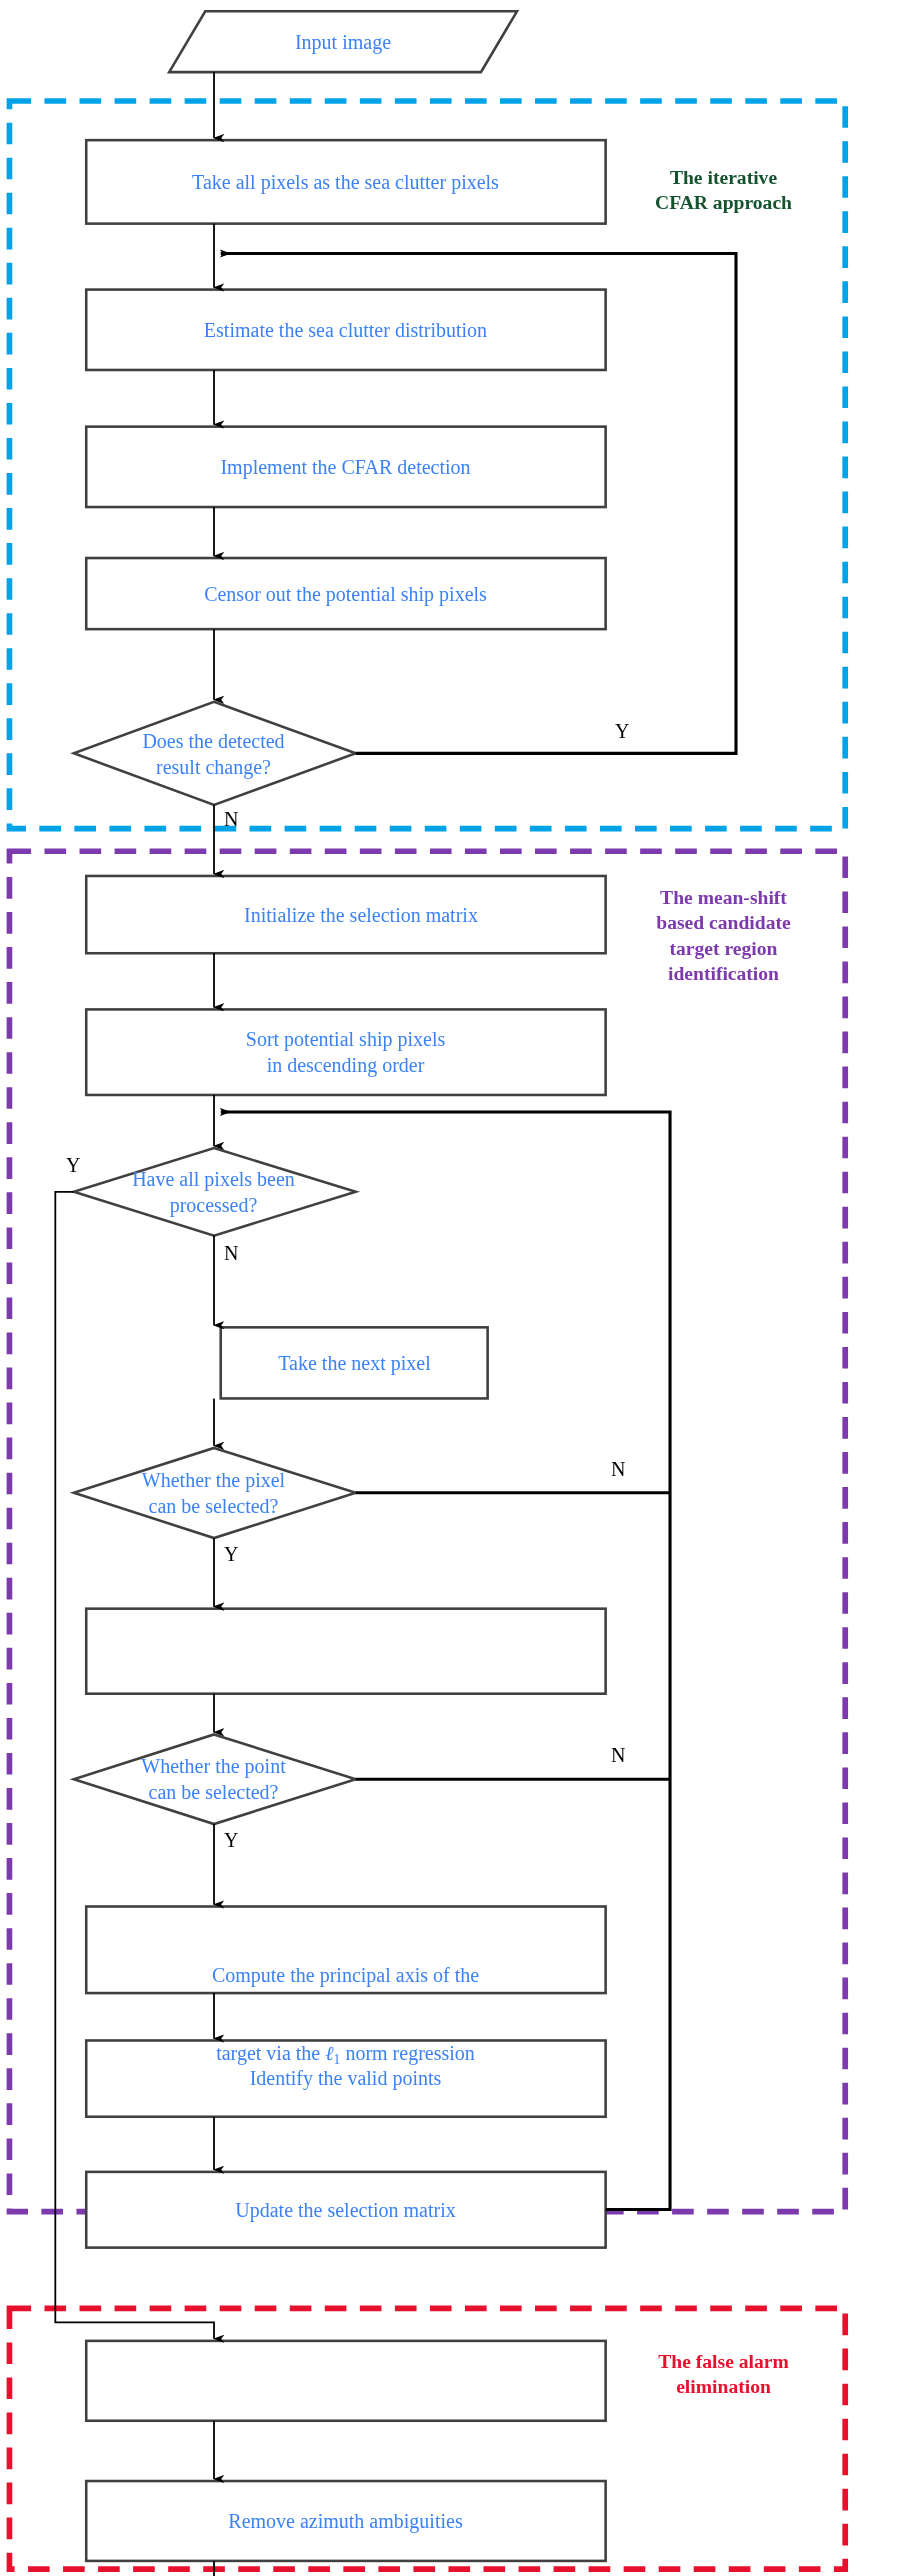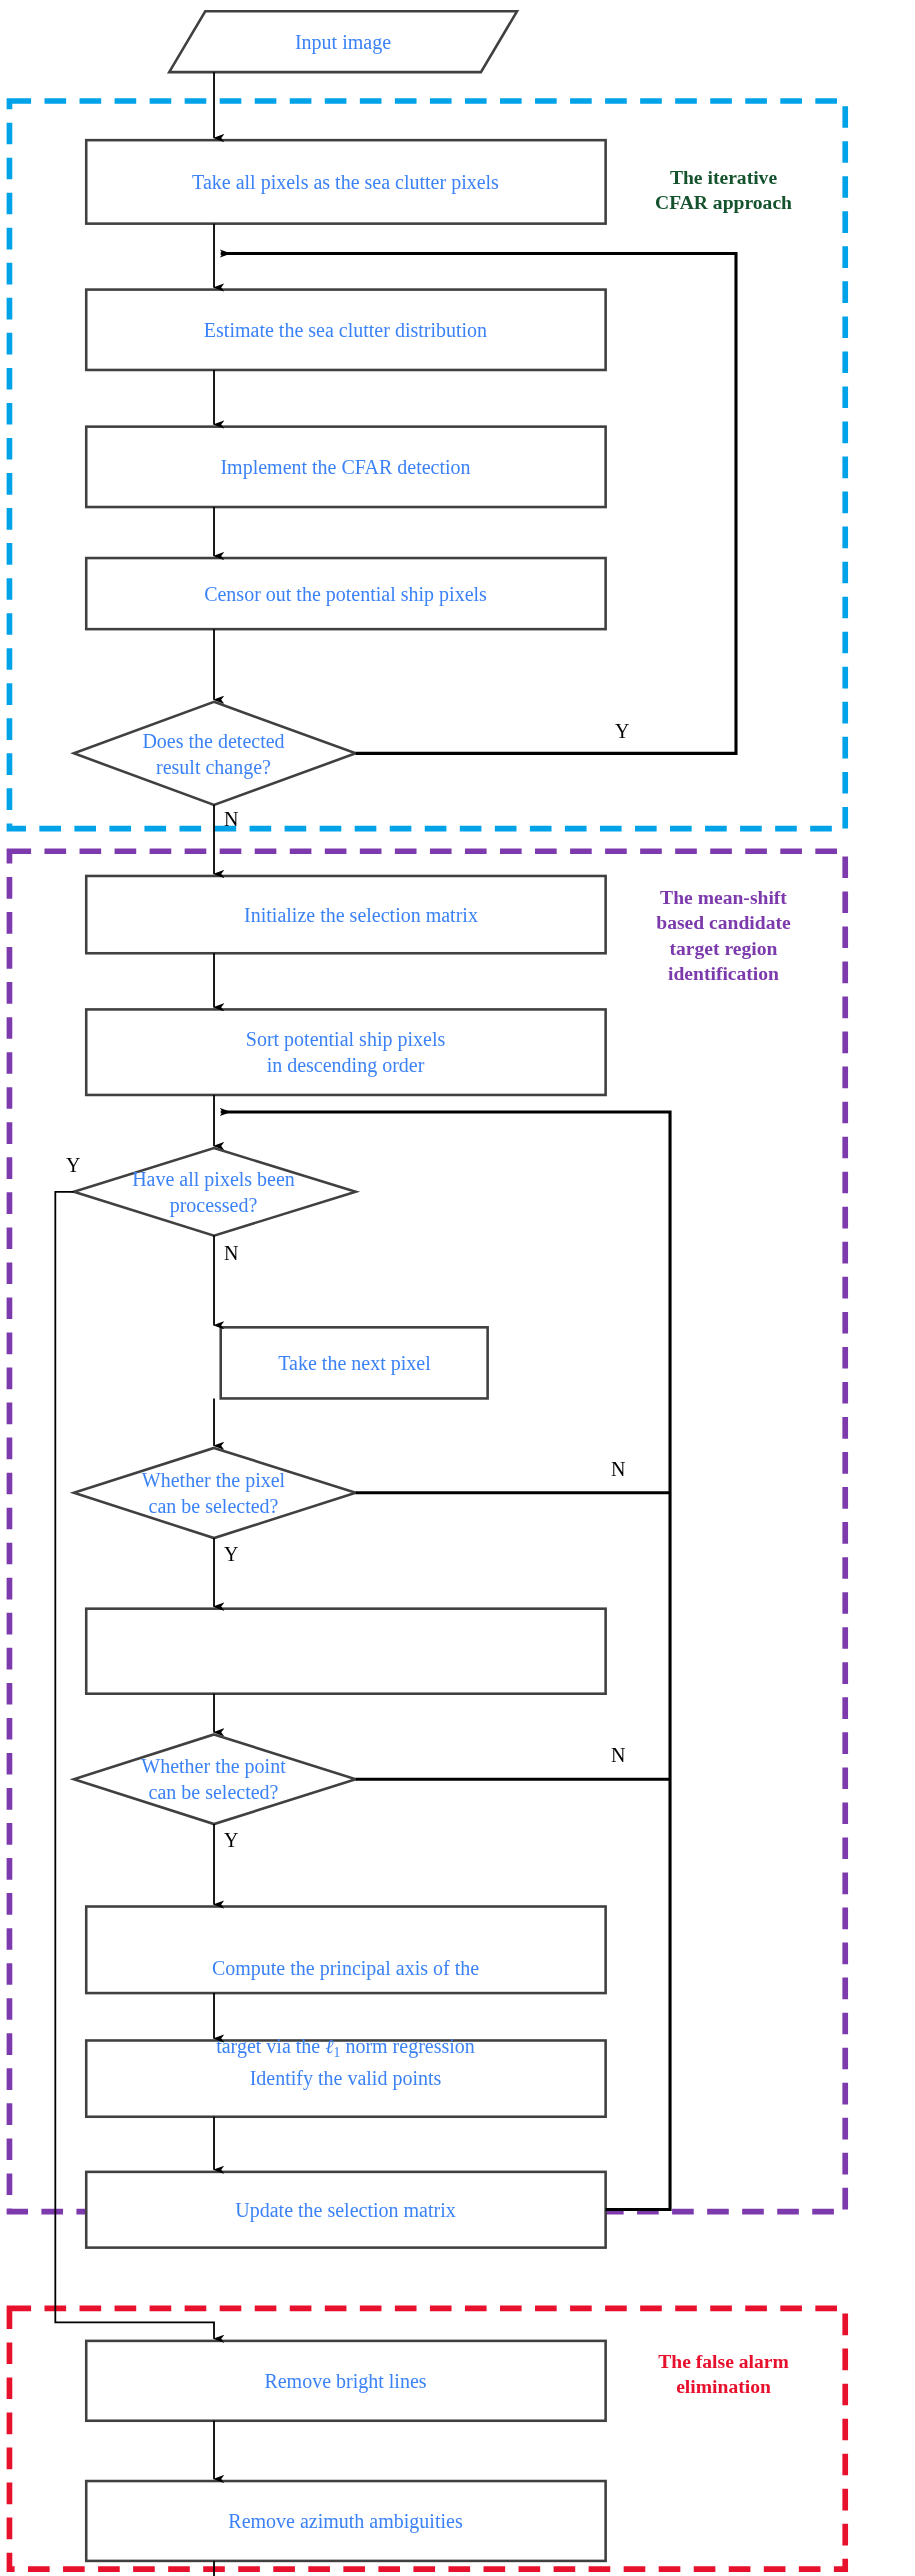--- a/index.html
+++ b/index.html
@@ -198,32 +198,31 @@
 
   <div class="node-text" style="left:221px; top:1327px; width:267px; height:72px;">Take the next pixel</div>
 
   <div class="node-text" style="left:82px; top:1446px; width:263px; height:94px;">Whether the pixel
 can be selected?</div>
 
 
   <div class="node-text" style="left:82px; top:1732px; width:263px; height:94px;">Whether the point
 can be selected?</div>
 
-  <div class="node-text" style="left:86px; top:1906px; width:519px; height:106px; display:block; padding-top:23px; box-sizing:border-box;">
+  <div class="node-text" style="left:86px; top:1906px; width:519px; height:106px; display:block; padding-top:30px; box-sizing:border-box;">
     <div style="text-align:center;">Compute the principal axis of the</div>
     <div style="text-align:center;">
       <span>target via the </span><span class="norm-ell">ℓ</span><span class="norm-sub">1</span><span> norm regression</span>
     </div>
   </div>
 
   <div class="node-text" style="left:86px; top:2040px; width:519px; height:76px;">Identify the valid points</div>
 
   <div class="node-text" style="left:86px; top:2172px; width:519px; height:76px;">Update the selection matrix</div>
 
-  <div class="node-text" style="left:86px; top:2341px; width:519px; height:80px;">Remove bright lines</div>
 
   <div class="node-text" style="left:86px; top:2481px; width:519px; height:80px;">Remove azimuth ambiguities</div>
 
   <div class="branch-label" style="left:615px; top:721px;">Y</div>
 
   <div class="branch-label" style="left:224px; top:809px;">N</div>
 
   <div class="branch-label" style="left:66px; top:1155px;">Y</div>
 
   <div class="branch-label" style="left:224px; top:1243px;">N</div>

